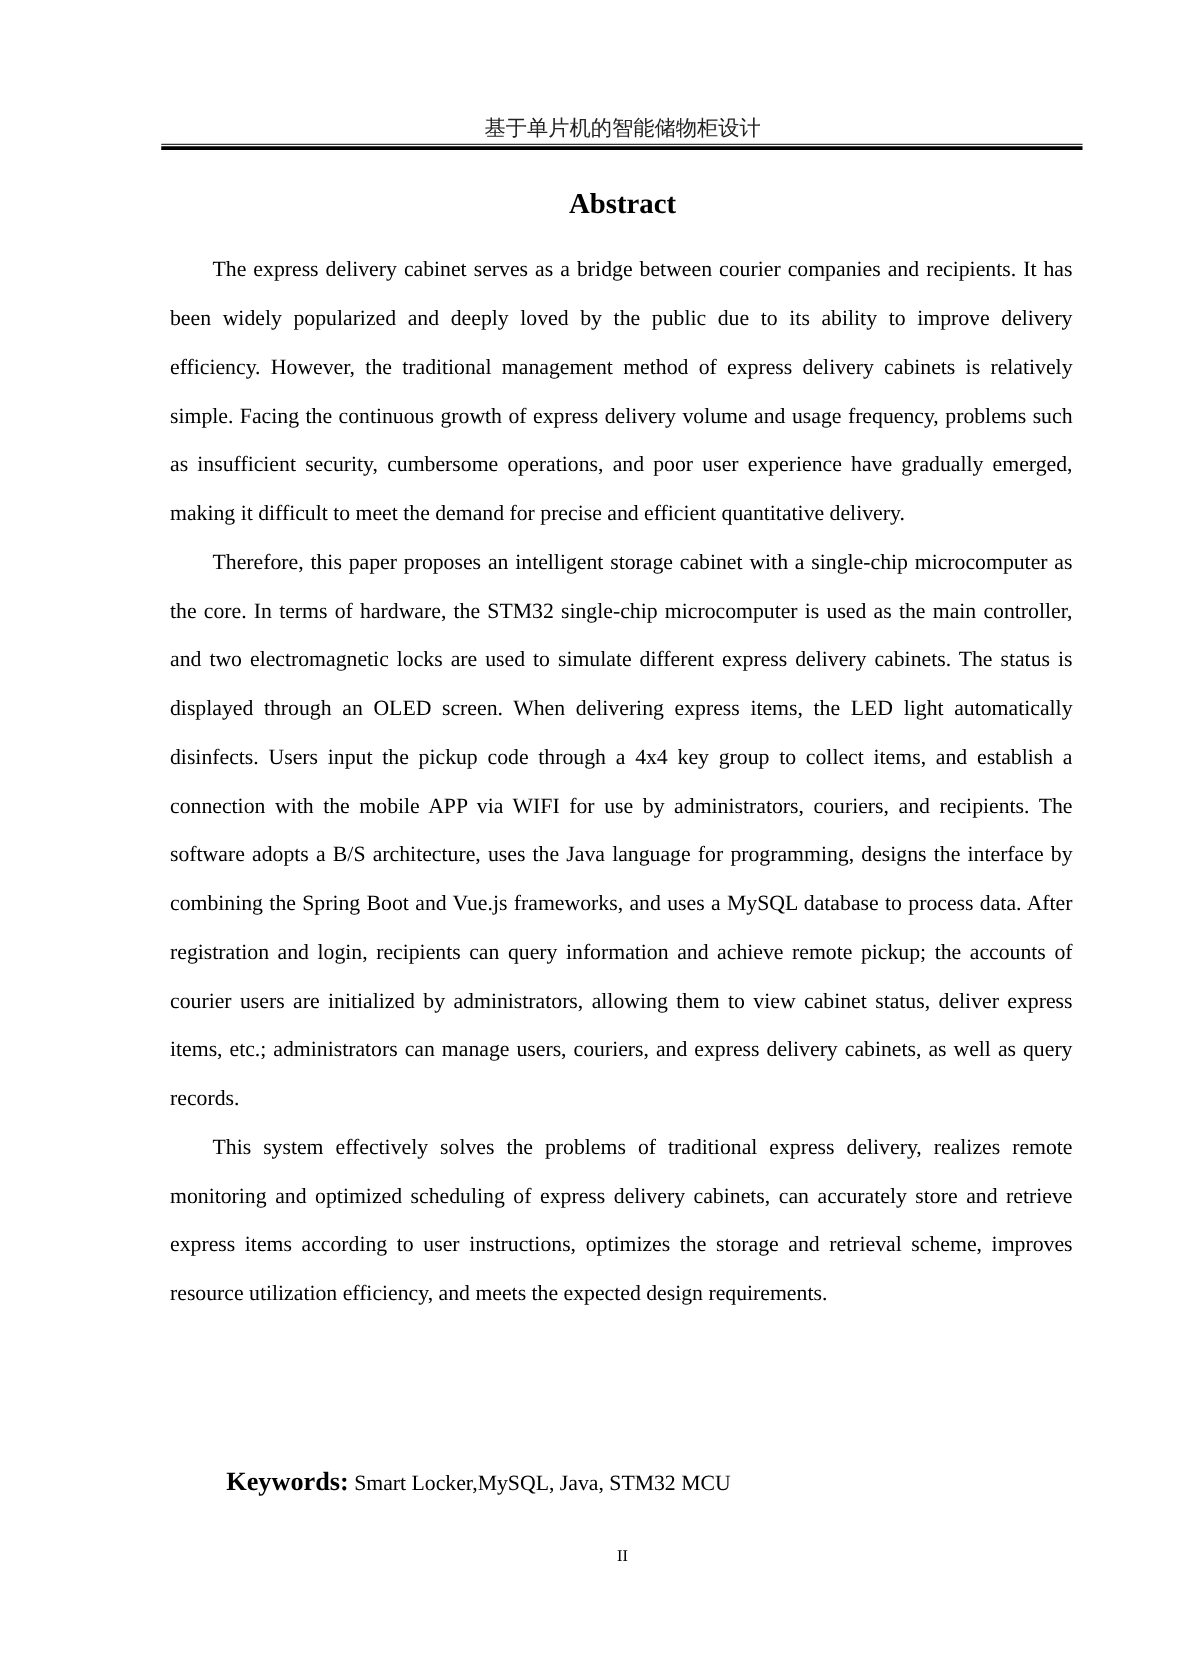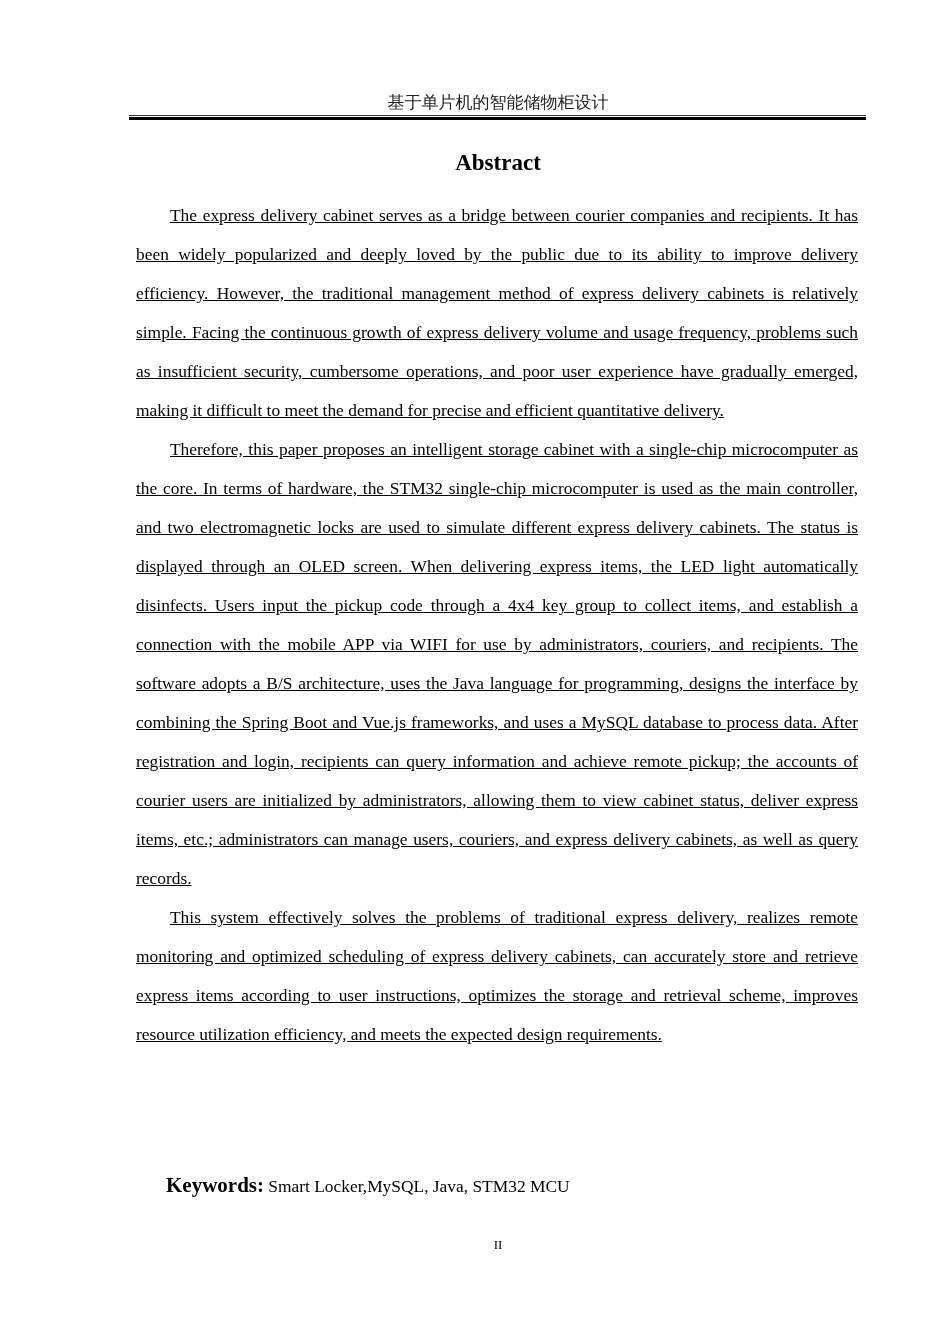--- a/index.html
+++ b/index.html
@@ -1,23 +1,23 @@
 <!DOCTYPE html>
 <html><head>
 <meta charset="utf-8">
 <style>
   html, body { margin: 0; padding: 0; background: #ffffff; }
   body { width: 950px; height: 1344px; position: relative; overflow: hidden; font-family: "Liberation Serif", "DejaVu Serif", serif; color: #000; }
   .header-title { position: absolute; top: 91px; left: 0; width: 996px; text-align: center; font-size: 17px; line-height: 24px; color: #222; }
   .rule-thin { position: absolute; top: 115px; left: 129px; width: 737px; height: 1px; background: #333; }
   .rule-thick { position: absolute; top: 117px; left: 129px; width: 737px; height: 3px; background: #000; }
   .abstract-title { position: absolute; top: 148px; left: 0; width: 996px; text-align: center; font-weight: bold; font-size: 23px; line-height: 30px; }
-  .body-text { position: absolute; top: 196px; left: 136px; width: 722px; font-size: 17.4px; line-height: 39px; text-decoration: underline; }
+  .body-text { position: absolute; top: 196px; left: 136px; width: 722px; font-size: 17.4px; line-height: 39px; }
   .body-text p { margin: 0; text-indent: 34px; text-align: justify; }
-  .keywords { position: absolute; top: 1170px; left: 166px; font-size: 17.4px; line-height: 30px; white-space: nowrap; }
+  .keywords { position: absolute; top: 1170px; left: 181px; font-size: 17.4px; line-height: 30px; white-space: nowrap; }
   .keywords .kw-label { font-weight: bold; font-size: 21px; }
   .page-num { position: absolute; top: 1236px; left: 0; width: 996px; text-align: center; font-size: 13px; line-height: 18px; }
 </style>
 </head>
 <body>
 
 <div class="header-title">基于单片机的智能储物柜设计</div>
 <div class="rule-thin"></div>
 <div class="rule-thick"></div>
 

